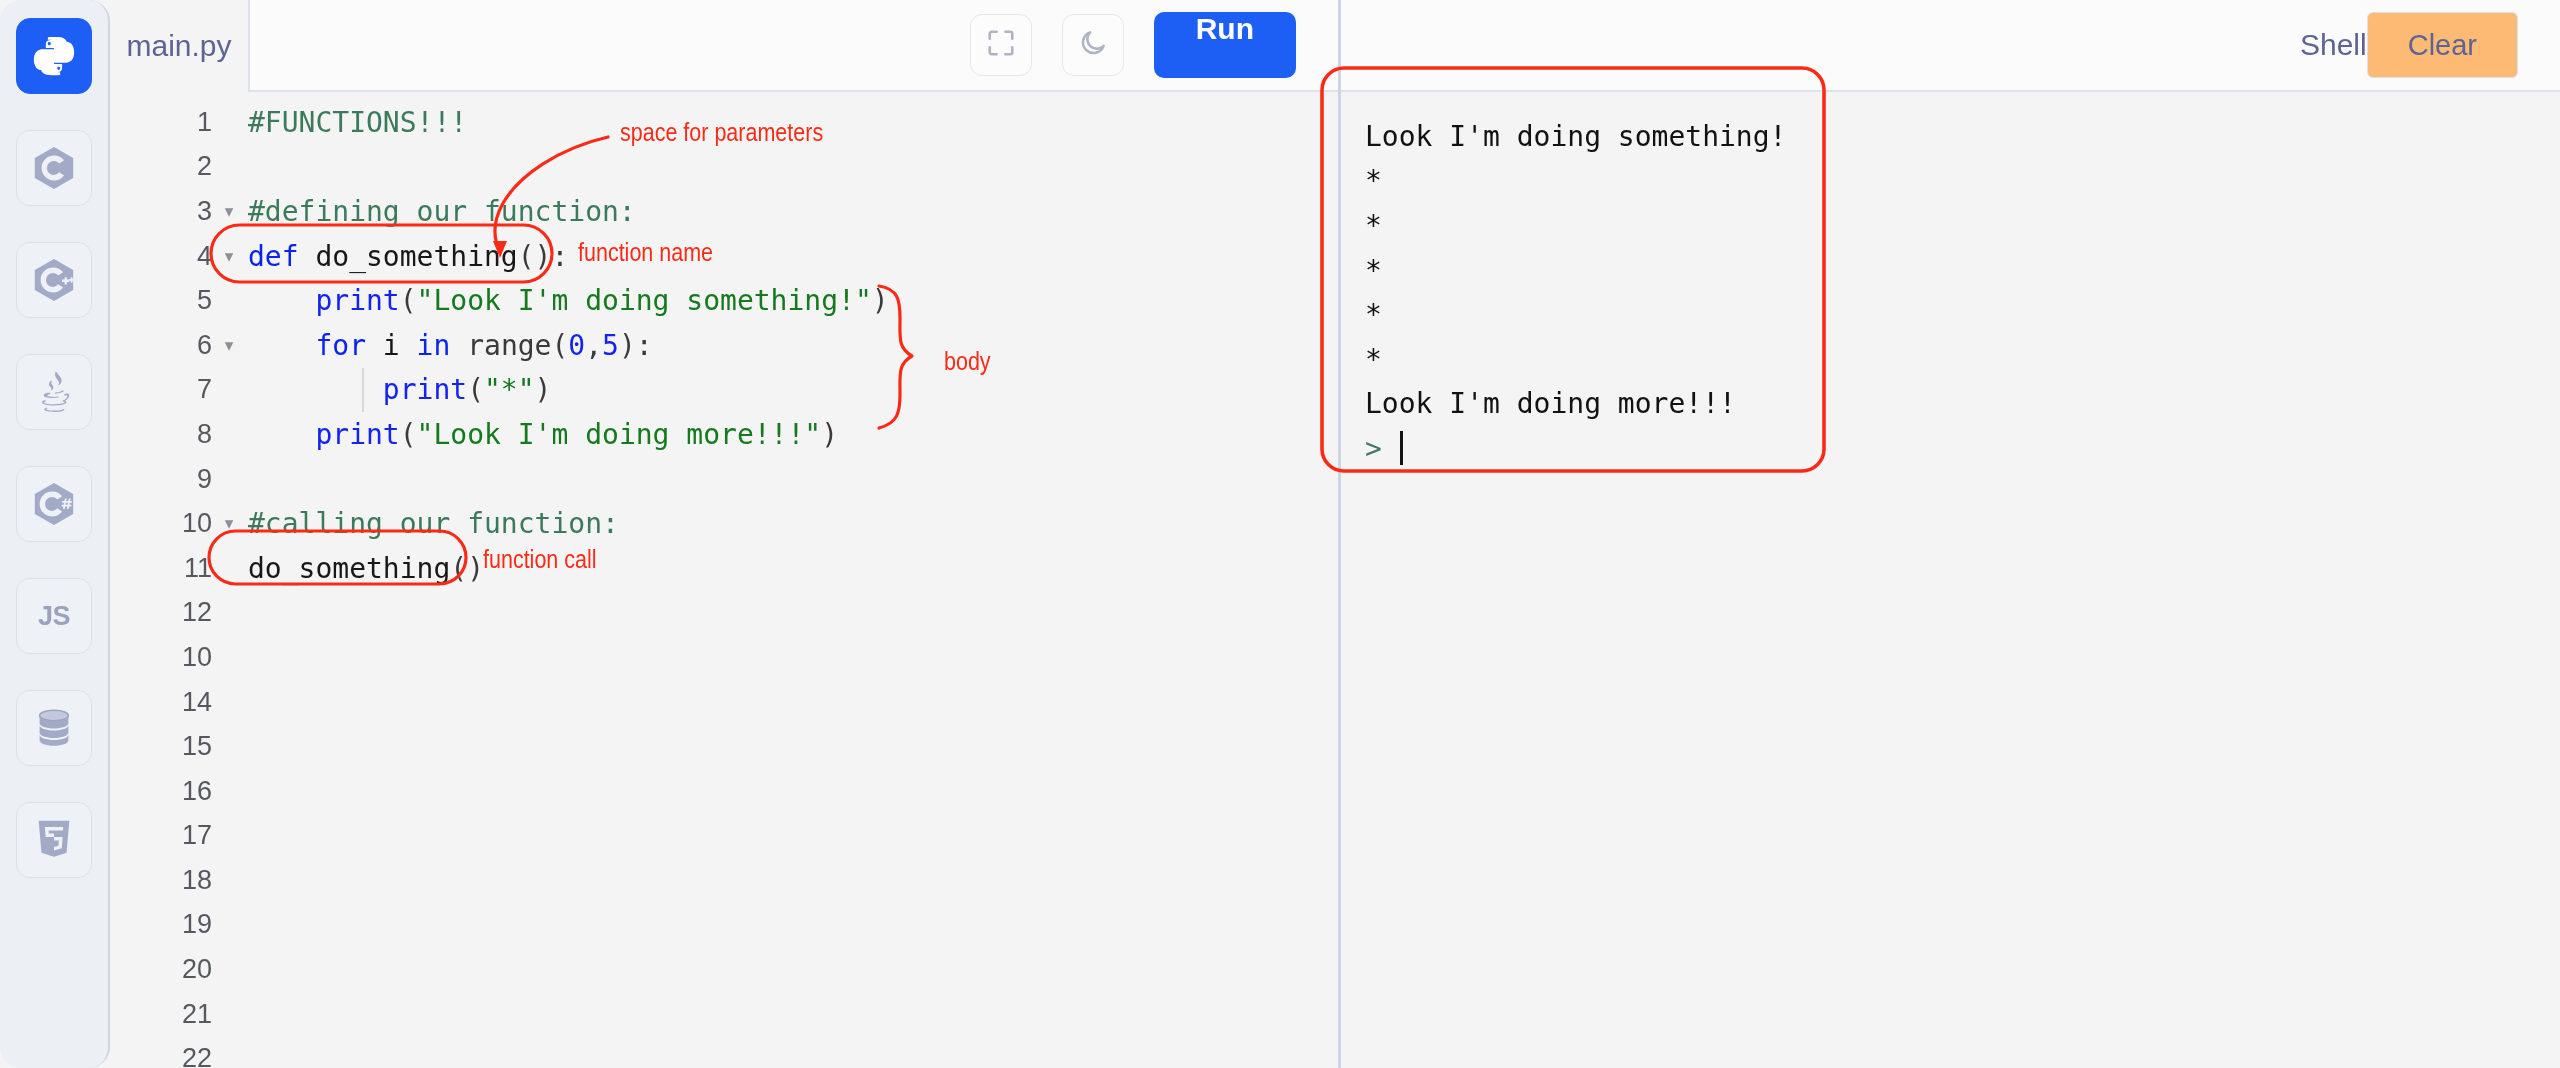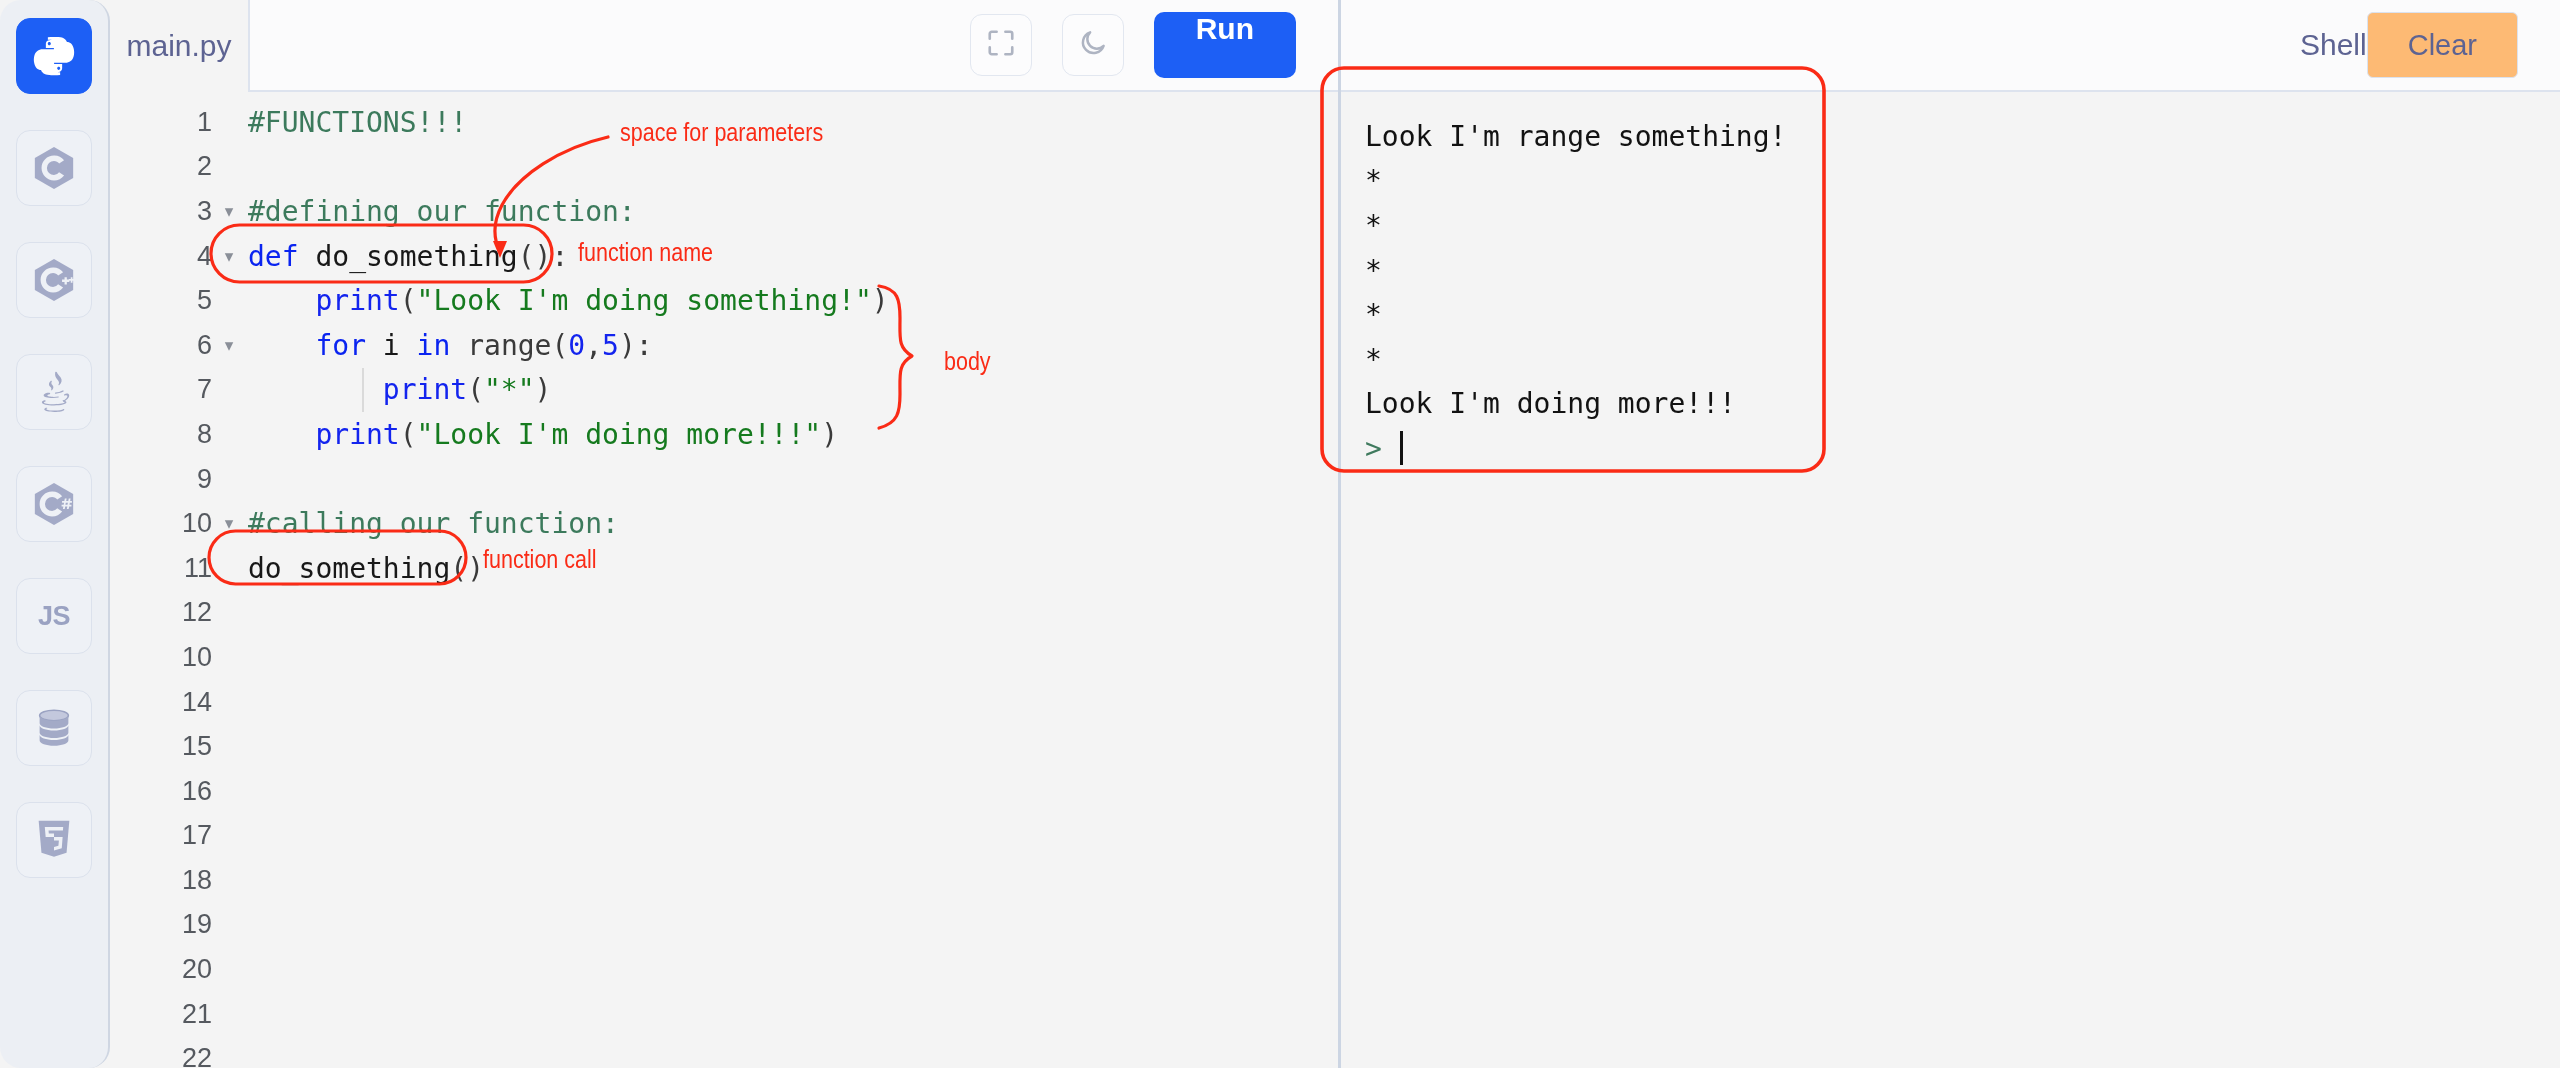--- a/index.html
+++ b/index.html
@@ -425,21 +425,21 @@
 
       <div class="shell-topbar">
         <span class="shell-title">Shell</span>
         <div class="clear-btn">
           <span>Clear</span>
         </div>
       </div>
 
       <div class="shell-body">
         <div id="shell-lines">
-            <div class="shell-line">Look I'm range something!</div>
+            <div class="shell-line">Look I'm doing something!</div>
             <div class="shell-line">*</div>
             <div class="shell-line">*</div>
             <div class="shell-line">*</div>
             <div class="shell-line">*</div>
             <div class="shell-line">*</div>
             <div class="shell-line">Look I'm doing more!!!</div>
           </div>
         <div class="shell-line">
           <span class="prompt-sym">&gt;</span><span class="caret"></span>
         </div>

